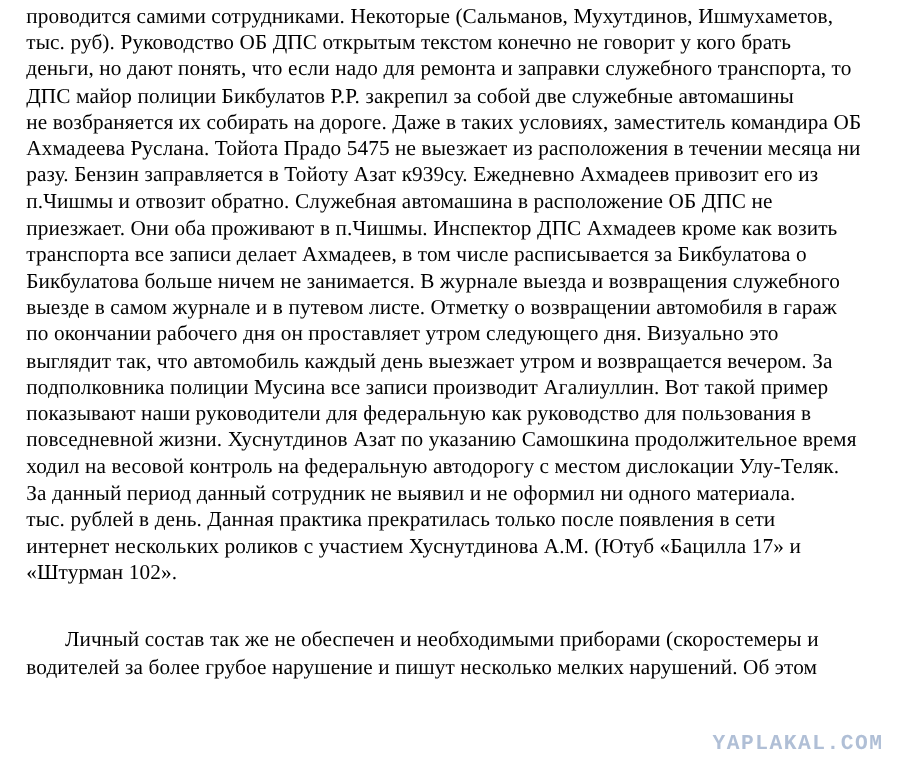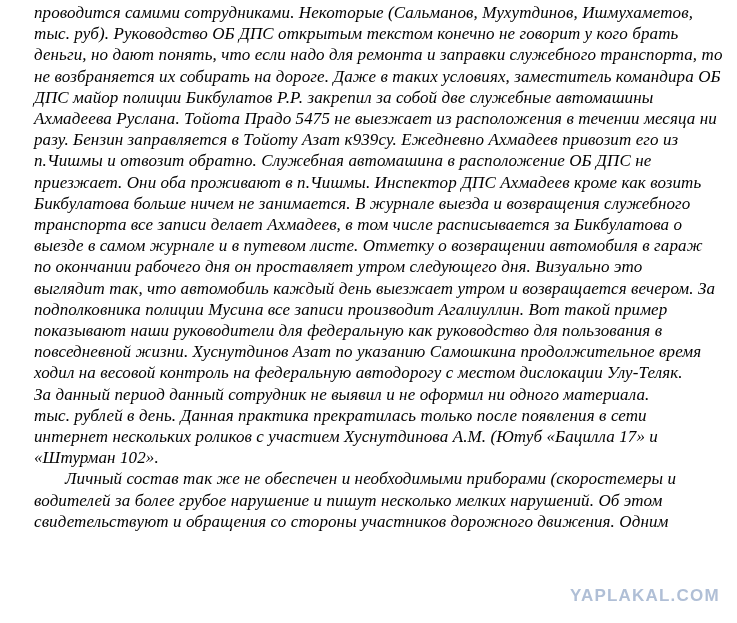--- a/index.html
+++ b/index.html
@@ -12,73 +12,72 @@
     width: 737px;
     height: 623px;
     background: #ffffff;
     overflow: hidden;
     font-family: "Liberation Serif", "DejaVu Serif", serif;
     color: #000000;
   }
   .textblock {
     position: absolute;
     top: 2px;
-    left: 34px;
+    left: 21px;
     right: 4px;
-    font-style: italic;
   }
   .line {
     font-size: 17px;
     line-height: 21.2px;
     white-space: pre;
     letter-spacing: 0.1px;
   }
   .line.indent {
     text-indent: 31px;
+    margin-top: 33px;
   }
   .watermark {
     position: absolute;
     left: 570px;
     top: 586px;
-    font-family: Liberation Sans, sans-serif;
+    font-family: Liberation Mono, monospace;
     font-weight: bold;
     font-size: 17px;
     letter-spacing: 1.2px;
     color: rgba(150, 170, 200, 0.75);
     text-shadow: 1px 1px 0 rgba(255,255,255,0.85), -1px -1px 0 rgba(255,255,255,0.4);
     pointer-events: none;
     z-index: 5;
     white-space: nowrap;
   }
 </style>
 </head>
 <body>
 
 <div class="page">
   <div class="textblock">
     <div class="line">проводится самими сотрудниками. Некоторые (Сальманов, Мухутдинов, Ишмухаметов,</div>
     <div class="line">тыс. руб). Руководство ОБ ДПС открытым текстом конечно не говорит у кого брать</div>
     <div class="line">деньги, но дают понять, что если надо для ремонта и заправки служебного транспорта, то</div>
+    <div class="line">ДПС майор полиции Бикбулатов Р.Р. закрепил за собой две служебные автомашины</div>
     <div class="line">не возбраняется их собирать на дороге. Даже в таких условиях, заместитель командира ОБ</div>
-    <div class="line">ДПС майор полиции Бикбулатов Р.Р. закрепил за собой две служебные автомашины</div>
     <div class="line">Ахмадеева Руслана. Тойота Прадо 5475 не выезжает из расположения в течении месяца ни</div>
     <div class="line">разу. Бензин заправляется в Тойоту Азат к939су. Ежедневно Ахмадеев привозит его из</div>
     <div class="line">п.Чишмы и отвозит обратно. Служебная автомашина в расположение ОБ ДПС не</div>
     <div class="line">приезжает. Они оба проживают в п.Чишмы. Инспектор ДПС Ахмадеев кроме как возить</div>
+    <div class="line">транспорта все записи делает Ахмадеев, в том числе расписывается за Бикбулатова о</div>
     <div class="line">Бикбулатова больше ничем не занимается. В журнале выезда и возвращения служебного</div>
-    <div class="line">транспорта все записи делает Ахмадеев, в том числе расписывается за Бикбулатова о</div>
     <div class="line">выезде в самом журнале и в путевом листе. Отметку о возвращении автомобиля в гараж</div>
     <div class="line">по окончании рабочего дня он проставляет утром следующего дня. Визуально это</div>
     <div class="line">выглядит так, что автомобиль каждый день выезжает утром и возвращается вечером. За</div>
     <div class="line">подполковника полиции Мусина все записи производит Агалиуллин. Вот такой пример</div>
     <div class="line">показывают наши руководители для федеральную как руководство для пользования в</div>
     <div class="line">повседневной жизни. Хуснутдинов Азат по указанию Самошкина продолжительное время</div>
     <div class="line">ходил на весовой контроль на федеральную автодорогу с местом дислокации Улу-Теляк.</div>
     <div class="line">За данный период данный сотрудник не выявил и не оформил ни одного материала.</div>
     <div class="line">тыс. рублей в день. Данная практика прекратилась только после появления в сети</div>
     <div class="line">интернет нескольких роликов с участием Хуснутдинова А.М. (Ютуб «Бацилла 17» и</div>
     <div class="line">«Штурман 102».</div>
     <div class="line indent">Личный состав так же не обеспечен и необходимыми приборами (скоростемеры и</div>
     <div class="line">водителей за более грубое нарушение и пишут несколько мелких нарушений. Об этом</div>
-    <div class="line">свидетельствуют и обращения со стороны участников дорожного движения. Одним</div>
   </div>
   <div class="watermark">YAPLAKAL.COM</div>
 </div>
 
 </body></html>

